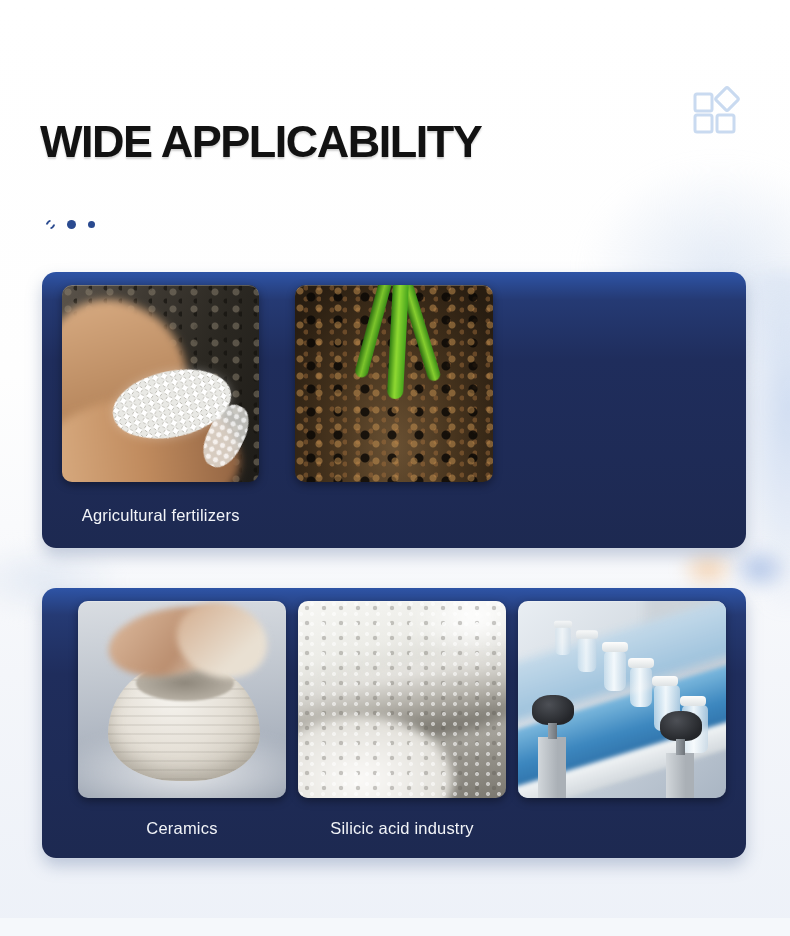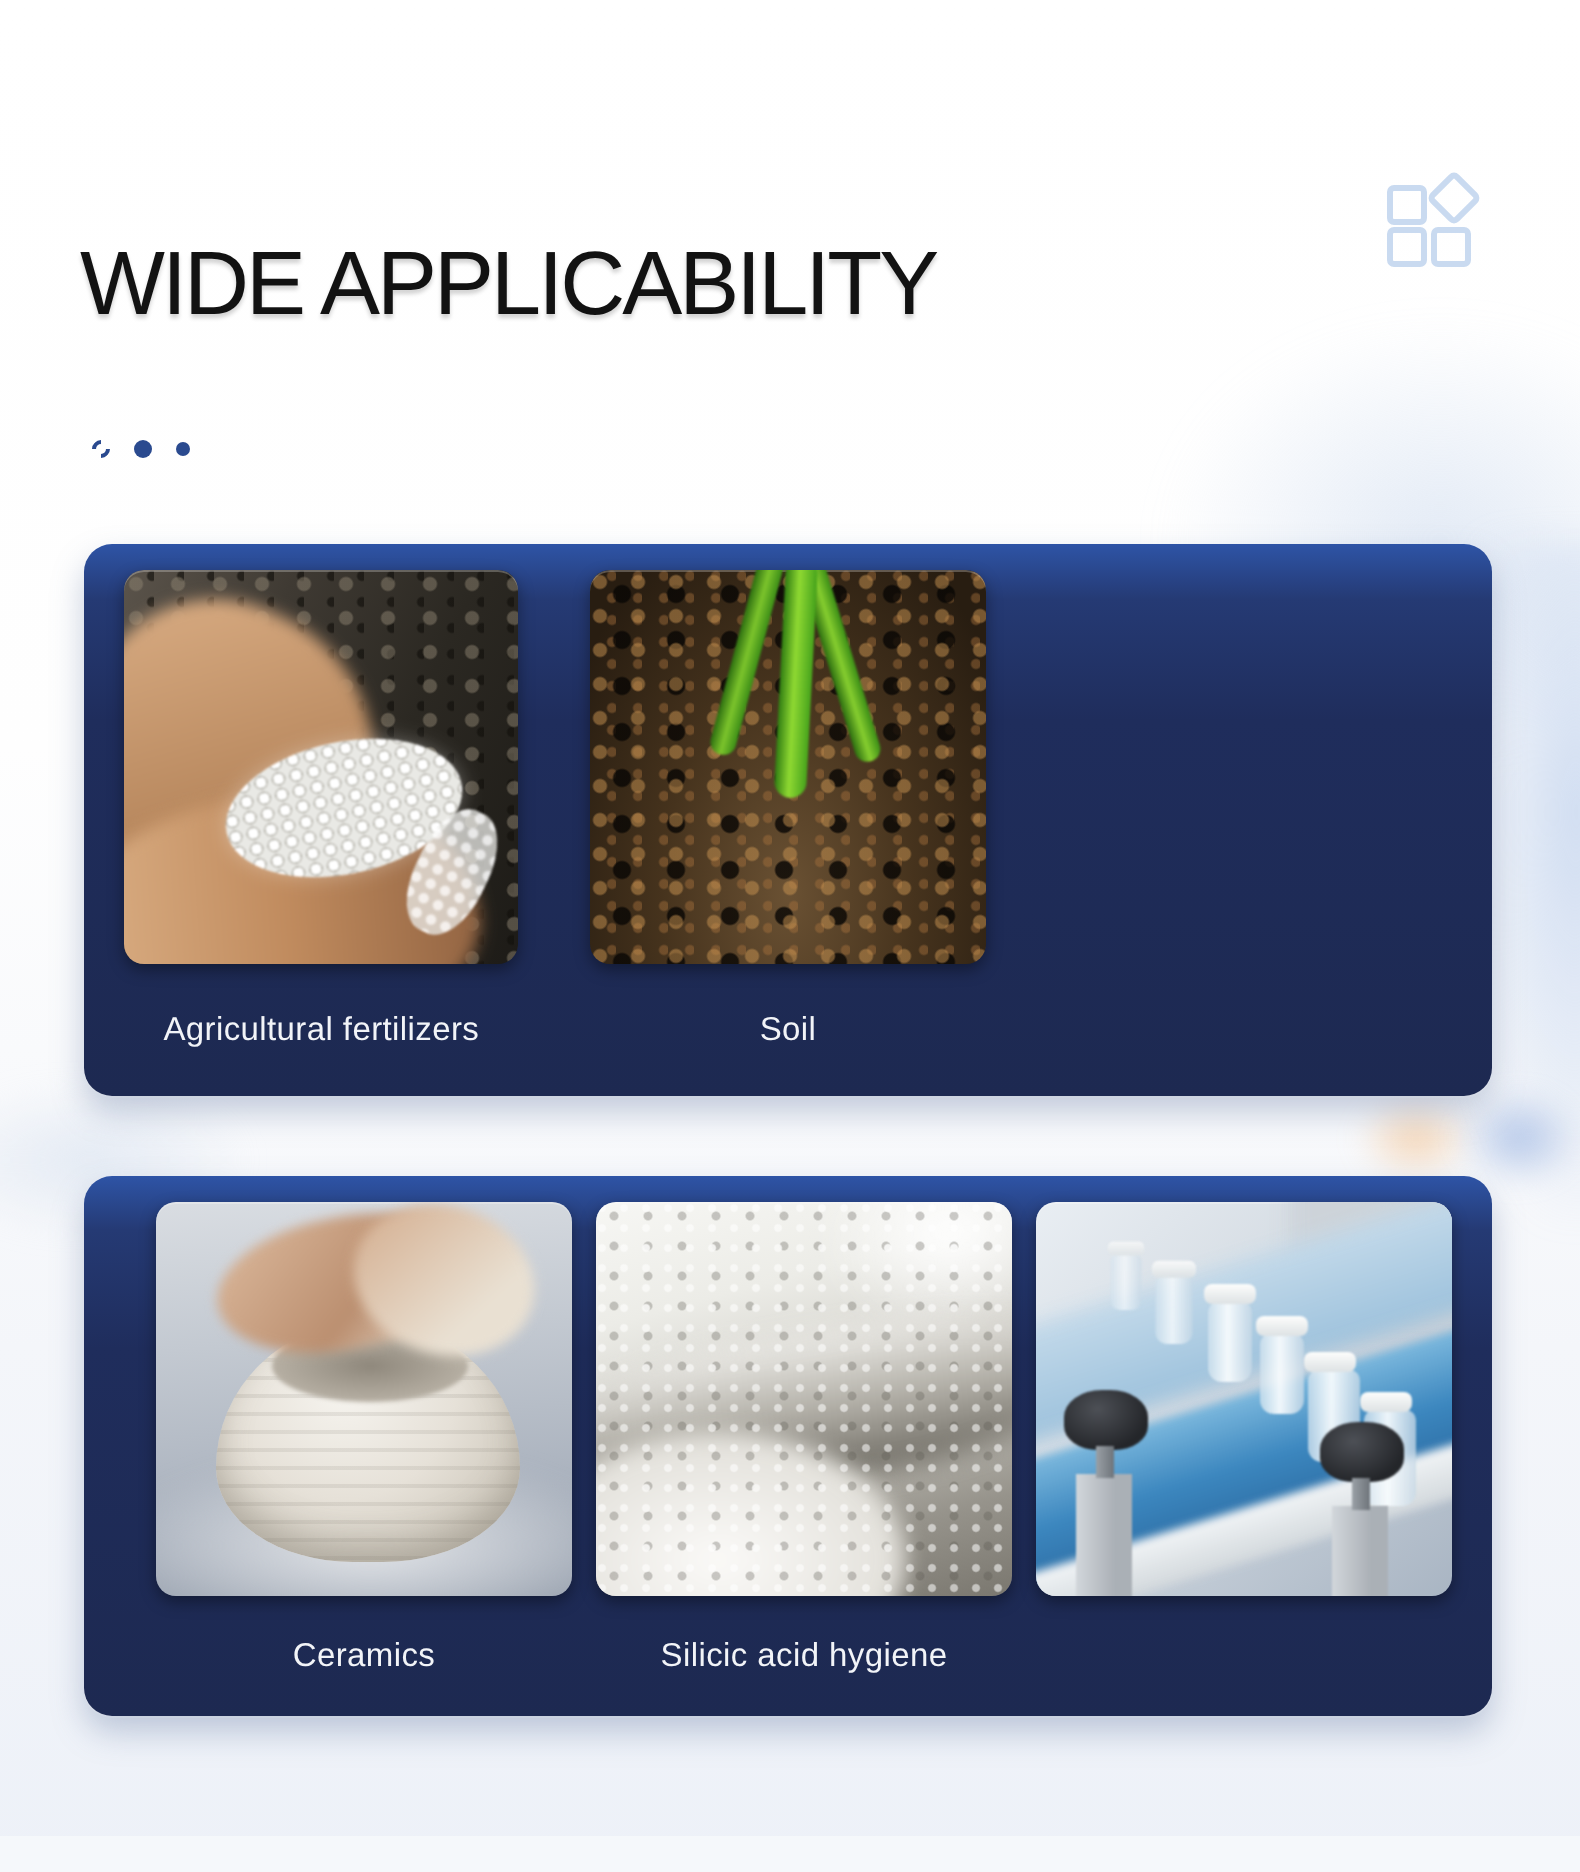--- a/index.html
+++ b/index.html
@@ -22,21 +22,21 @@
     background:radial-gradient(ellipse, rgba(243,186,128,.6), rgba(243,186,128,0) 70%); filter:blur(7px); }
   .blob-blue-sm      { left:728px; top:545px; width:62px; height:48px;
     background:radial-gradient(ellipse, rgba(130,162,218,.55), rgba(130,162,218,0) 72%); filter:blur(6px); }
   .blob-left-mid     { left:-30px; top:545px; width:150px; height:70px;
     background:radial-gradient(ellipse, rgba(218,227,240,.7), rgba(218,227,240,0) 75%); filter:blur(8px); }
   .bottom-band { position:absolute; left:0; right:0; bottom:0; height:18px; background:#f5f8fb; }
 
   
   .page-title {
     position:absolute; left:40px; top:116px;
-    font-size:45px; font-weight:400; letter-spacing:-1.5px; color:#121212;
+    font-size:45px; font-weight:700; letter-spacing:-1.5px; color:#121212;
     text-shadow:0 2px 2px rgba(0,0,0,.18);
     white-space:nowrap;
   }
 
   
   .pager { position:absolute; left:46px; top:220px; display:flex; align-items:center; gap:12px; }
   .pager .ring {
     width:9px; height:9px; border-radius:50%;
     border:2.5px solid #2a4a8f; border-top-color:transparent; border-bottom-color:transparent;
     transform:rotate(45deg);
@@ -241,21 +241,20 @@
       </div>
       <div class="card-label">Agricultural fertilizers</div>
     </div>
 
     <div class="card">
       <div class="photo ph-soil">
         <div class="l stem stem-l"></div>
         <div class="l stem stem-r"></div>
         <div class="l stem stem-c"></div>
       </div>
-      <div class="card-label">Soil</div>
     </div>
 
 
   </div>
 
   <div class="panel panel-2">
 
     <div class="card">
       <div class="photo ph-ceramic">
         <div class="l cer-wheel"></div>
@@ -267,21 +266,21 @@
       <div class="card-label">Ceramics</div>
     </div>
 
     <div class="card">
       <div class="photo ph-silica">
         <div class="l sil-top"></div>
         <div class="l sil-ridge"></div>
         <div class="l sil-clump"></div>
         <div class="l sil-dots"></div>
       </div>
-      <div class="card-label">Silicic acid hygiene</div>
+      <div class="card-label">Silicic acid industry</div>
     </div>
 
     <div class="card">
       <div class="photo ph-medical">
         <div class="l med-block"></div>
         <div class="l med-bandlight"></div>
         <div class="l med-belt"></div>
         <div class="l med-ledge"></div>
         <div class="vial vial-6"></div>
         <div class="vial vial-4"></div>

